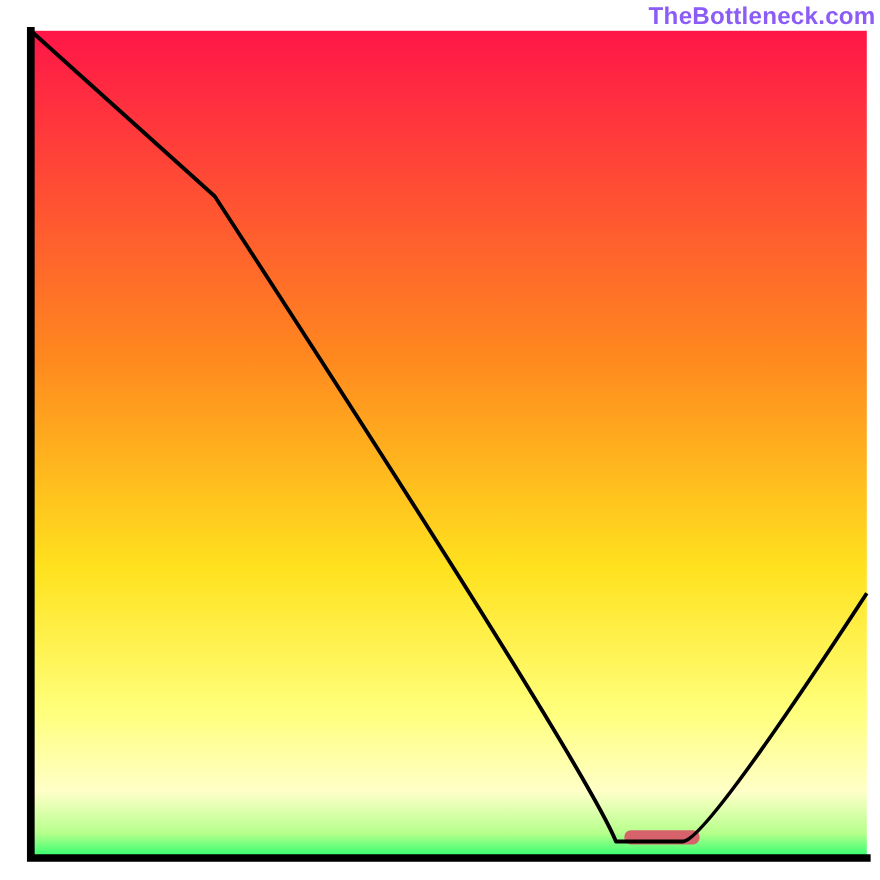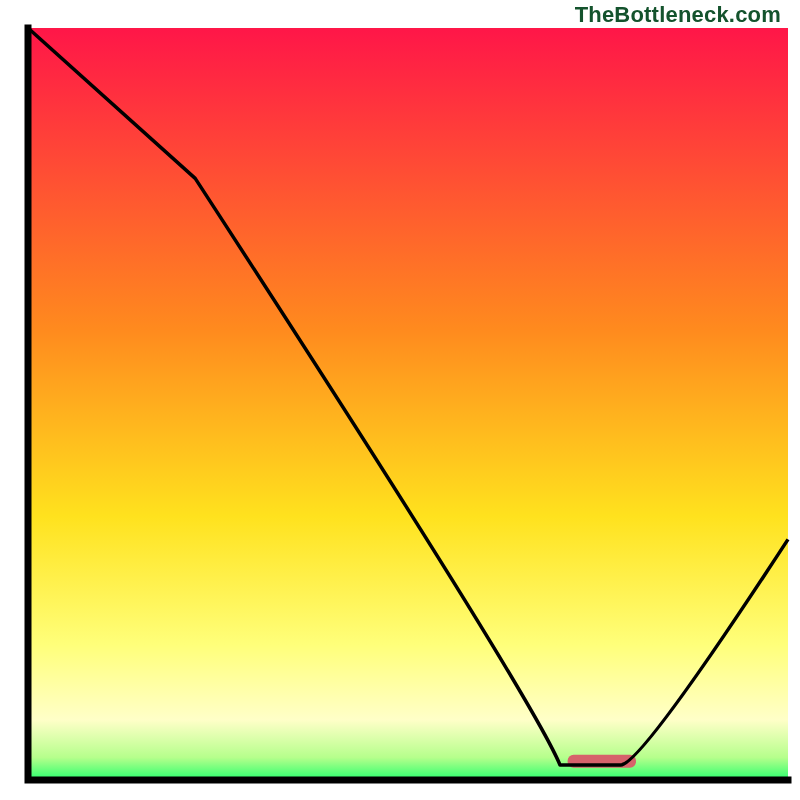--- a/index.html
+++ b/index.html
@@ -11,24 +11,24 @@
     font-family: Arial, Helvetica, sans-serif;
   }
   .container {
     position: relative;
     width: 800px;
     height: 800px;
   }
   .watermark {
     position: absolute;
     top: 2px;
-    right: 19px;
+    right: 4px;
     font-size: 22px;
     font-weight: 600;
-    color: #14532d;
+    color: #8b5cf6;
     z-index: 10;
     letter-spacing: 0.2px;
     text-align: center;
   }
   svg.chart {
     position: absolute;
     top: 0;
     left: 0;
   }
 </style>

